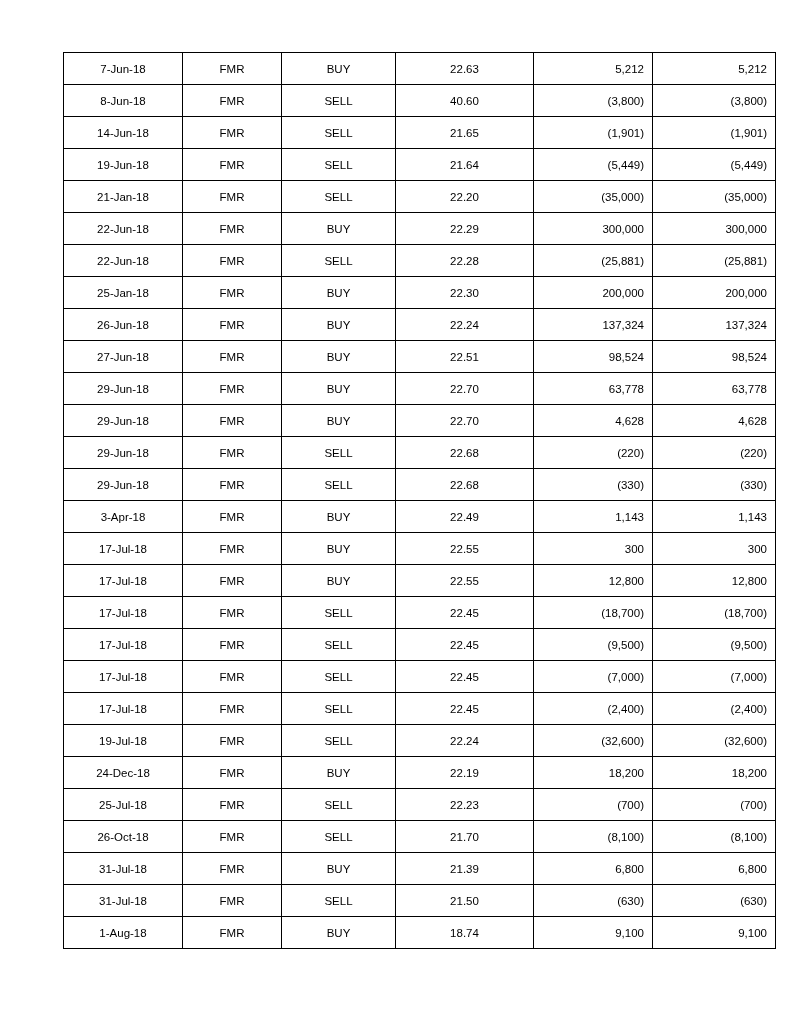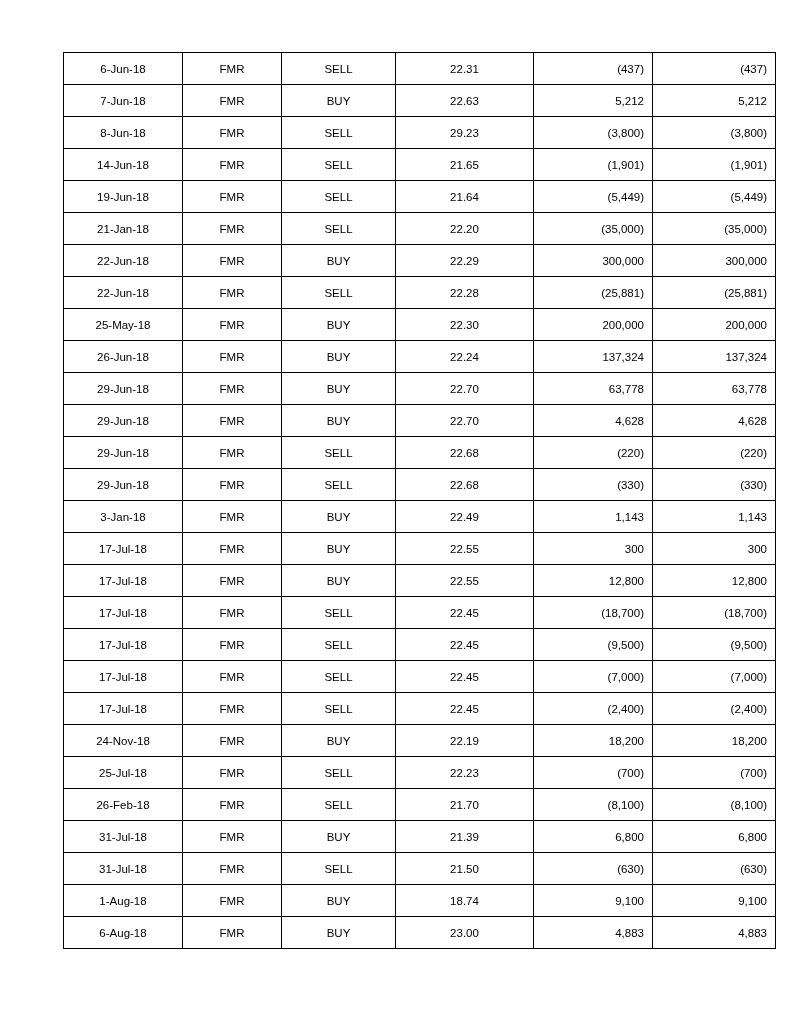--- a/index.html
+++ b/index.html
@@ -41,40 +41,32 @@
   td.c-qty    { width: 102px; text-align: right; vertical-align: bottom; padding-bottom: 3px; }
   td.c-net    { width: 106px; text-align: right; vertical-align: top;    padding-top: 3px; }
 </style>
 </head>
 <body>
 
 <div class="page">
   <table class="trades">
     <tbody>
         <tr>
-          <td class="c-date">6-Jun-18</td>
-          <td class="c-fund">FMR</td>
-          <td class="c-side">SELL</td>
-          <td class="c-price">22.31</td>
-          <td class="c-qty">(437)</td>
-          <td class="c-net">(437)</td>
-        </tr>
-        <tr>
           <td class="c-date">7-Jun-18</td>
           <td class="c-fund">FMR</td>
           <td class="c-side">BUY</td>
           <td class="c-price">22.63</td>
           <td class="c-qty">5,212</td>
           <td class="c-net">5,212</td>
         </tr>
         <tr>
           <td class="c-date">8-Jun-18</td>
           <td class="c-fund">FMR</td>
           <td class="c-side">SELL</td>
-          <td class="c-price">29.23</td>
+          <td class="c-price">40.60</td>
           <td class="c-qty">(3,800)</td>
           <td class="c-net">(3,800)</td>
         </tr>
         <tr>
           <td class="c-date">14-Jun-18</td>
           <td class="c-fund">FMR</td>
           <td class="c-side">SELL</td>
           <td class="c-price">21.65</td>
           <td class="c-qty">(1,901)</td>
           <td class="c-net">(1,901)</td>
@@ -105,36 +97,44 @@
         </tr>
         <tr>
           <td class="c-date">22-Jun-18</td>
           <td class="c-fund">FMR</td>
           <td class="c-side">SELL</td>
           <td class="c-price">22.28</td>
           <td class="c-qty">(25,881)</td>
           <td class="c-net">(25,881)</td>
         </tr>
         <tr>
-          <td class="c-date">25-May-18</td>
+          <td class="c-date">25-Jan-18</td>
           <td class="c-fund">FMR</td>
           <td class="c-side">BUY</td>
           <td class="c-price">22.30</td>
           <td class="c-qty">200,000</td>
           <td class="c-net">200,000</td>
         </tr>
         <tr>
           <td class="c-date">26-Jun-18</td>
           <td class="c-fund">FMR</td>
           <td class="c-side">BUY</td>
           <td class="c-price">22.24</td>
           <td class="c-qty">137,324</td>
           <td class="c-net">137,324</td>
         </tr>
         <tr>
+          <td class="c-date">27-Jun-18</td>
+          <td class="c-fund">FMR</td>
+          <td class="c-side">BUY</td>
+          <td class="c-price">22.51</td>
+          <td class="c-qty">98,524</td>
+          <td class="c-net">98,524</td>
+        </tr>
+        <tr>
           <td class="c-date">29-Jun-18</td>
           <td class="c-fund">FMR</td>
           <td class="c-side">BUY</td>
           <td class="c-price">22.70</td>
           <td class="c-qty">63,778</td>
           <td class="c-net">63,778</td>
         </tr>
         <tr>
           <td class="c-date">29-Jun-18</td>
           <td class="c-fund">FMR</td>
@@ -153,21 +153,21 @@
         </tr>
         <tr>
           <td class="c-date">29-Jun-18</td>
           <td class="c-fund">FMR</td>
           <td class="c-side">SELL</td>
           <td class="c-price">22.68</td>
           <td class="c-qty">(330)</td>
           <td class="c-net">(330)</td>
         </tr>
         <tr>
-          <td class="c-date">3-Jan-18</td>
+          <td class="c-date">3-Apr-18</td>
           <td class="c-fund">FMR</td>
           <td class="c-side">BUY</td>
           <td class="c-price">22.49</td>
           <td class="c-qty">1,143</td>
           <td class="c-net">1,143</td>
         </tr>
         <tr>
           <td class="c-date">17-Jul-18</td>
           <td class="c-fund">FMR</td>
           <td class="c-side">BUY</td>
@@ -209,37 +209,45 @@
         </tr>
         <tr>
           <td class="c-date">17-Jul-18</td>
           <td class="c-fund">FMR</td>
           <td class="c-side">SELL</td>
           <td class="c-price">22.45</td>
           <td class="c-qty">(2,400)</td>
           <td class="c-net">(2,400)</td>
         </tr>
         <tr>
-          <td class="c-date">24-Nov-18</td>
+          <td class="c-date">19-Jul-18</td>
+          <td class="c-fund">FMR</td>
+          <td class="c-side">SELL</td>
+          <td class="c-price">22.24</td>
+          <td class="c-qty">(32,600)</td>
+          <td class="c-net">(32,600)</td>
+        </tr>
+        <tr>
+          <td class="c-date">24-Dec-18</td>
           <td class="c-fund">FMR</td>
           <td class="c-side">BUY</td>
           <td class="c-price">22.19</td>
           <td class="c-qty">18,200</td>
           <td class="c-net">18,200</td>
         </tr>
         <tr>
           <td class="c-date">25-Jul-18</td>
           <td class="c-fund">FMR</td>
           <td class="c-side">SELL</td>
           <td class="c-price">22.23</td>
           <td class="c-qty">(700)</td>
           <td class="c-net">(700)</td>
         </tr>
         <tr>
-          <td class="c-date">26-Feb-18</td>
+          <td class="c-date">26-Oct-18</td>
           <td class="c-fund">FMR</td>
           <td class="c-side">SELL</td>
           <td class="c-price">21.70</td>
           <td class="c-qty">(8,100)</td>
           <td class="c-net">(8,100)</td>
         </tr>
         <tr>
           <td class="c-date">31-Jul-18</td>
           <td class="c-fund">FMR</td>
           <td class="c-side">BUY</td>
@@ -255,24 +263,16 @@
           <td class="c-qty">(630)</td>
           <td class="c-net">(630)</td>
         </tr>
         <tr>
           <td class="c-date">1-Aug-18</td>
           <td class="c-fund">FMR</td>
           <td class="c-side">BUY</td>
           <td class="c-price">18.74</td>
           <td class="c-qty">9,100</td>
           <td class="c-net">9,100</td>
-        </tr>
-        <tr>
-          <td class="c-date">6-Aug-18</td>
-          <td class="c-fund">FMR</td>
-          <td class="c-side">BUY</td>
-          <td class="c-price">23.00</td>
-          <td class="c-qty">4,883</td>
-          <td class="c-net">4,883</td>
         </tr>
       </tbody>
   </table>
 </div>
 
 </body></html>

